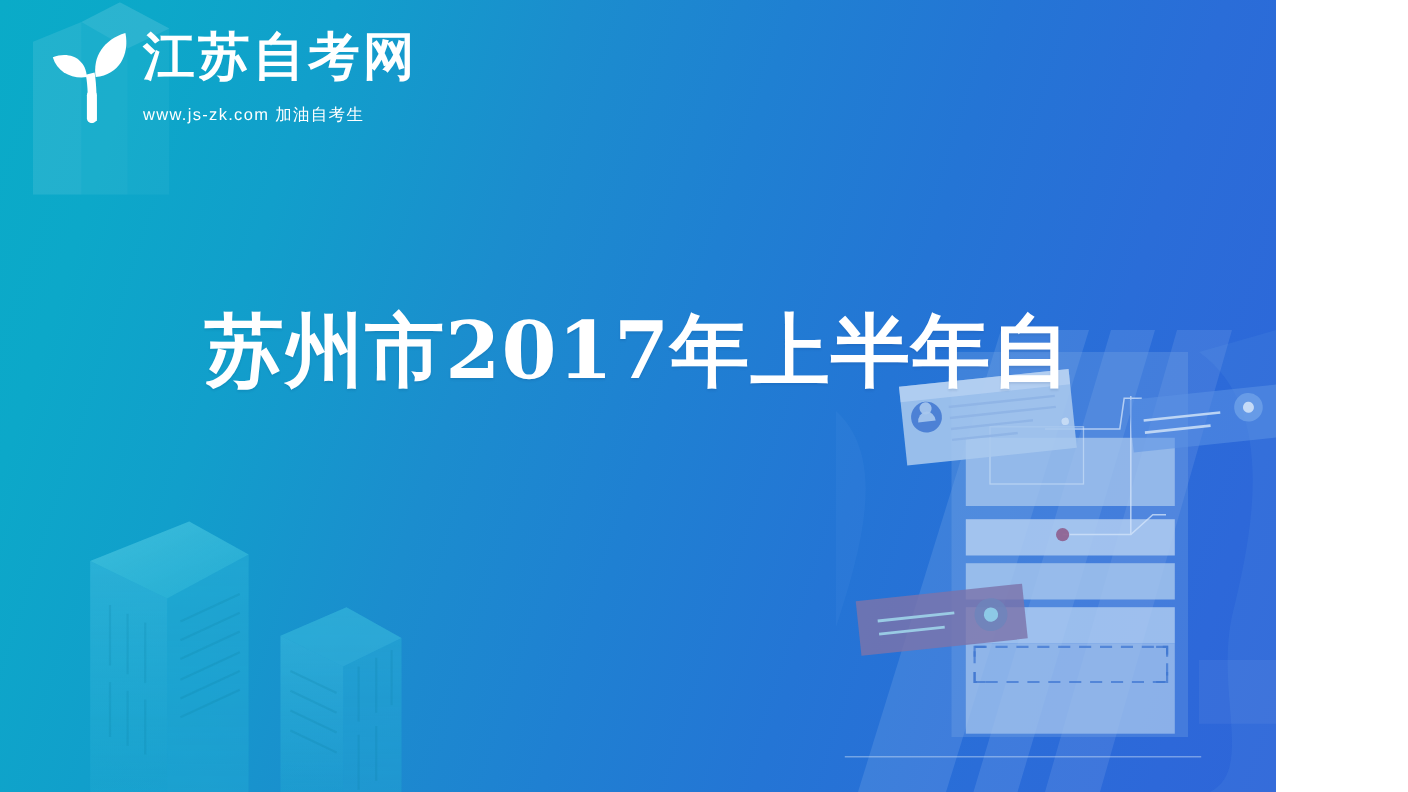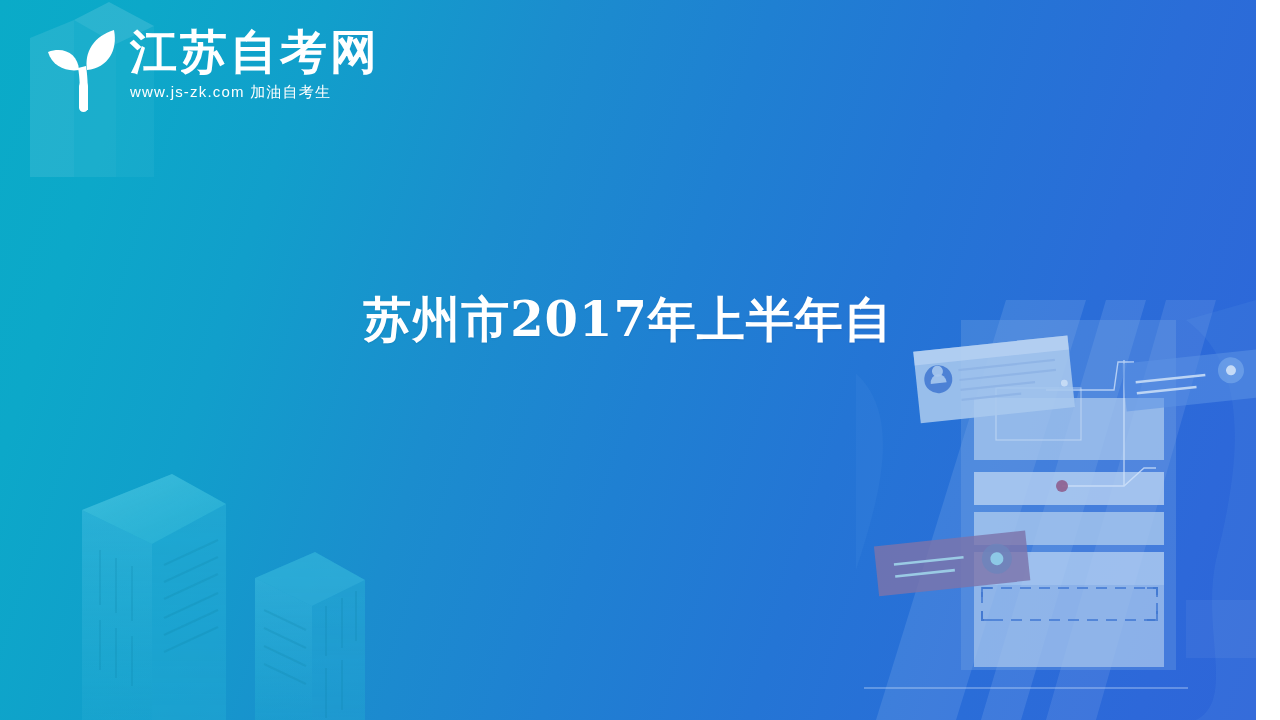--- a/index.html
+++ b/index.html
@@ -5,21 +5,21 @@
   * { margin:0; padding:0; box-sizing:border-box; }
   html, body {
     width:1280px; height:720px;
     overflow:hidden;
     font-family:"Liberation Sans", sans-serif;
   }
 
   
   .banner{
     position:relative;
-    width:1256px; height:720px;
+    width:1160px; height:720px;
     background:linear-gradient(108deg,
         #0aabc8 0%,
         #0ca8c9 10%,
         #119fcb 22%,
         #1b8dce 38%,
         #1f80d2 52%,
         #2475d5 66%,
         #2a6dd8 80%,
         #2d68d9 92%,
         #2e65d8 100%);
@@ -64,42 +64,42 @@
   .logo-name{
     color:#ffffff;
     font-size:47px;
     line-height:52px;
     font-weight:bold;
     letter-spacing:3px;
     font-family:"DejaVu Sans","Liberation Sans",sans-serif;
     white-space:nowrap;
   }
   .logo-sub{
-    margin-top:5px;
+    margin-top:18px;
     color:#ffffff;
     font-size:15px;
     line-height:18px;
     letter-spacing:1.2px;
     white-space:nowrap;
     font-family:"Liberation Sans",sans-serif;
   }
 
   
   .title-wrap{
     position:absolute;
     left:0; right:0;
     top:272px;
     text-align:center;
     padding:0 170px;
   }
   .title-line{
     color:#ffffff;
     font-family:"DejaVu Serif","Liberation Serif",serif;
     font-weight:bold;
-    font-size:48px;
+    font-size:72px;
     line-height:94px;
     letter-spacing:1px;
     white-space:nowrap;
     text-shadow:0 1px 2px rgba(0,40,90,.10);
   }
   .title-line.l2{ }
 </style>
 </head>
 <body>
 

